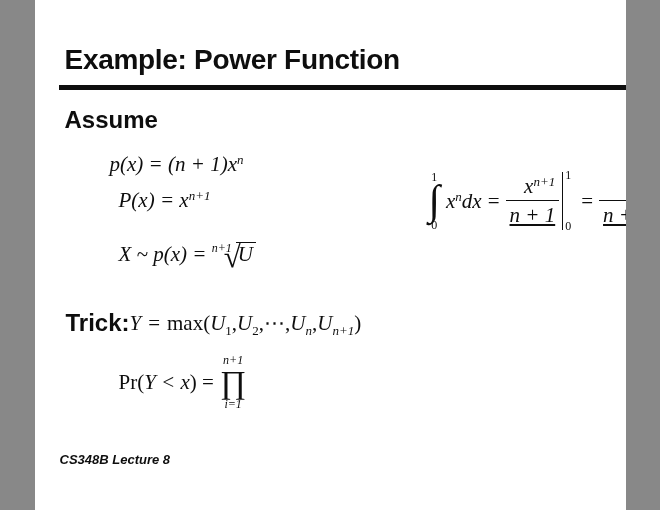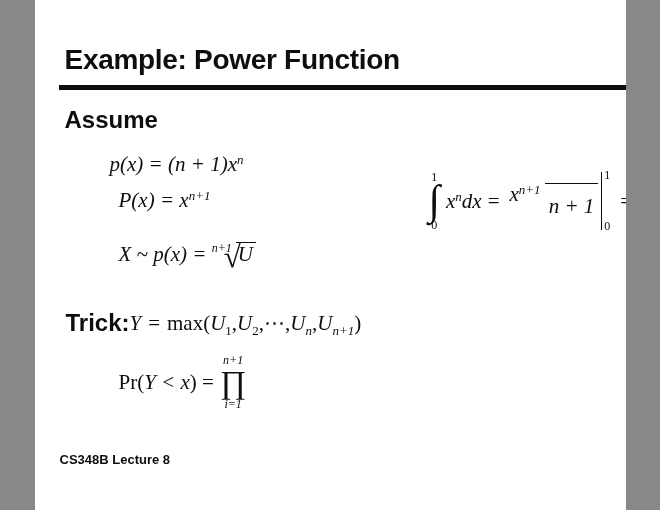--- a/index.html
+++ b/index.html
@@ -11,21 +11,21 @@
     margin:0 auto;
   }
   .abs { position:absolute; }
   
   .title { left:30px; top:44px; font-size:28px; font-weight:bold; letter-spacing:-0.3px; white-space:nowrap; }
   .rule  { left:24px; top:85px; width:609px; height:5px; background:var(--ink); }
   .h2    { font-size:24px; font-weight:bold; white-space:nowrap; }
   .assume { left:30px; top:106px; }
   .trick-label { left:31px; top:309px; }
   .footer { top:452px; font-size:13px; font-weight:bold; white-space:nowrap; }
-  .footer-left { left:25px; }
+  .footer-left { left:25px;font-style:italic; }
   .footer-right { right:52px; }
 
   
   .math { font-family:"Liberation Serif","DejaVu Serif",serif; font-style:italic;
           font-size:21px; white-space:nowrap; color:var(--ink); }
   .up { font-style:normal; }
   .ssup { font-size:13px; vertical-align:7px; line-height:0; }
   .ssub { font-size:13px; vertical-align:-5px; line-height:0; }
   .eqsp { margin:0 7px; }
   .mrow { display:inline-flex; align-items:center; gap:6px; }
@@ -44,23 +44,23 @@
   .rrad { display:inline-block; border-top:1.7px solid var(--ink); padding:0 3px 0 2px;
           margin-left:-3px; line-height:1.05; }
 
   
   .bigop { display:inline-flex; flex-direction:column; align-items:center; line-height:1; }
   .lim { font-size:12px; line-height:1; }
   .opint  { font-style:normal; font-size:42px; line-height:0.85; }
   .opprod { font-style:normal; font-size:32px; line-height:1; }
 
   
-  .frac { display:inline-flex; align-items:flex-start; line-height:1.1; }
+  .frac { display:inline-flex; flex-direction:column; align-items:flex-end; line-height:1.1; }
   .num { padding:0 4px 2px; }
-  .den { border-top:1.7px solid var(--ink); padding:11px 4px 0; }
+  .den { border-top:1.7px solid var(--ink); padding:3px 4px 0;text-decoration:underline; }
 
   
   .evalbar { position:relative; display:inline-block; width:13px; height:58px;
              border-left:1.7px solid var(--ink); margin-left:-3px; }
   .ev-top { position:absolute; top:-4px; left:2px; font-size:12px; }
   .ev-bot { position:absolute; bottom:-4px; left:2px; font-size:12px; }
 </style>
 </head>
 <body>
 

